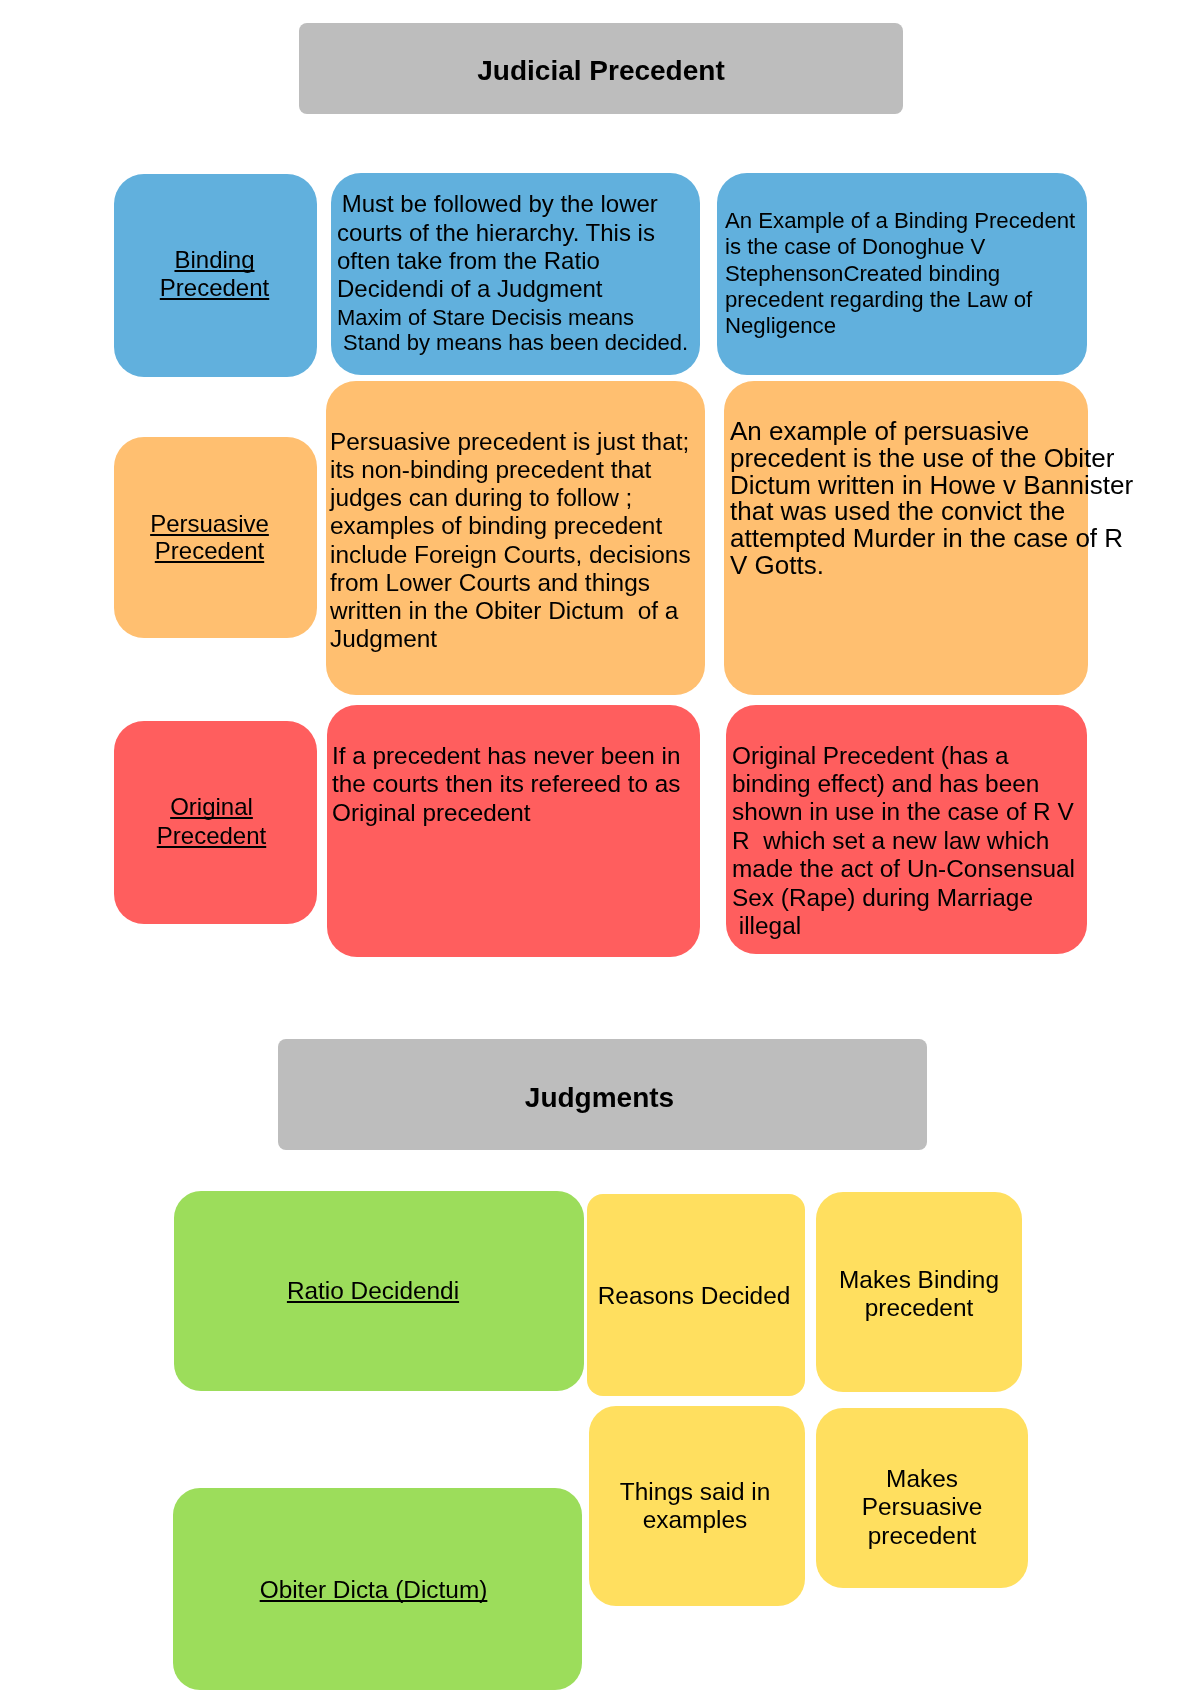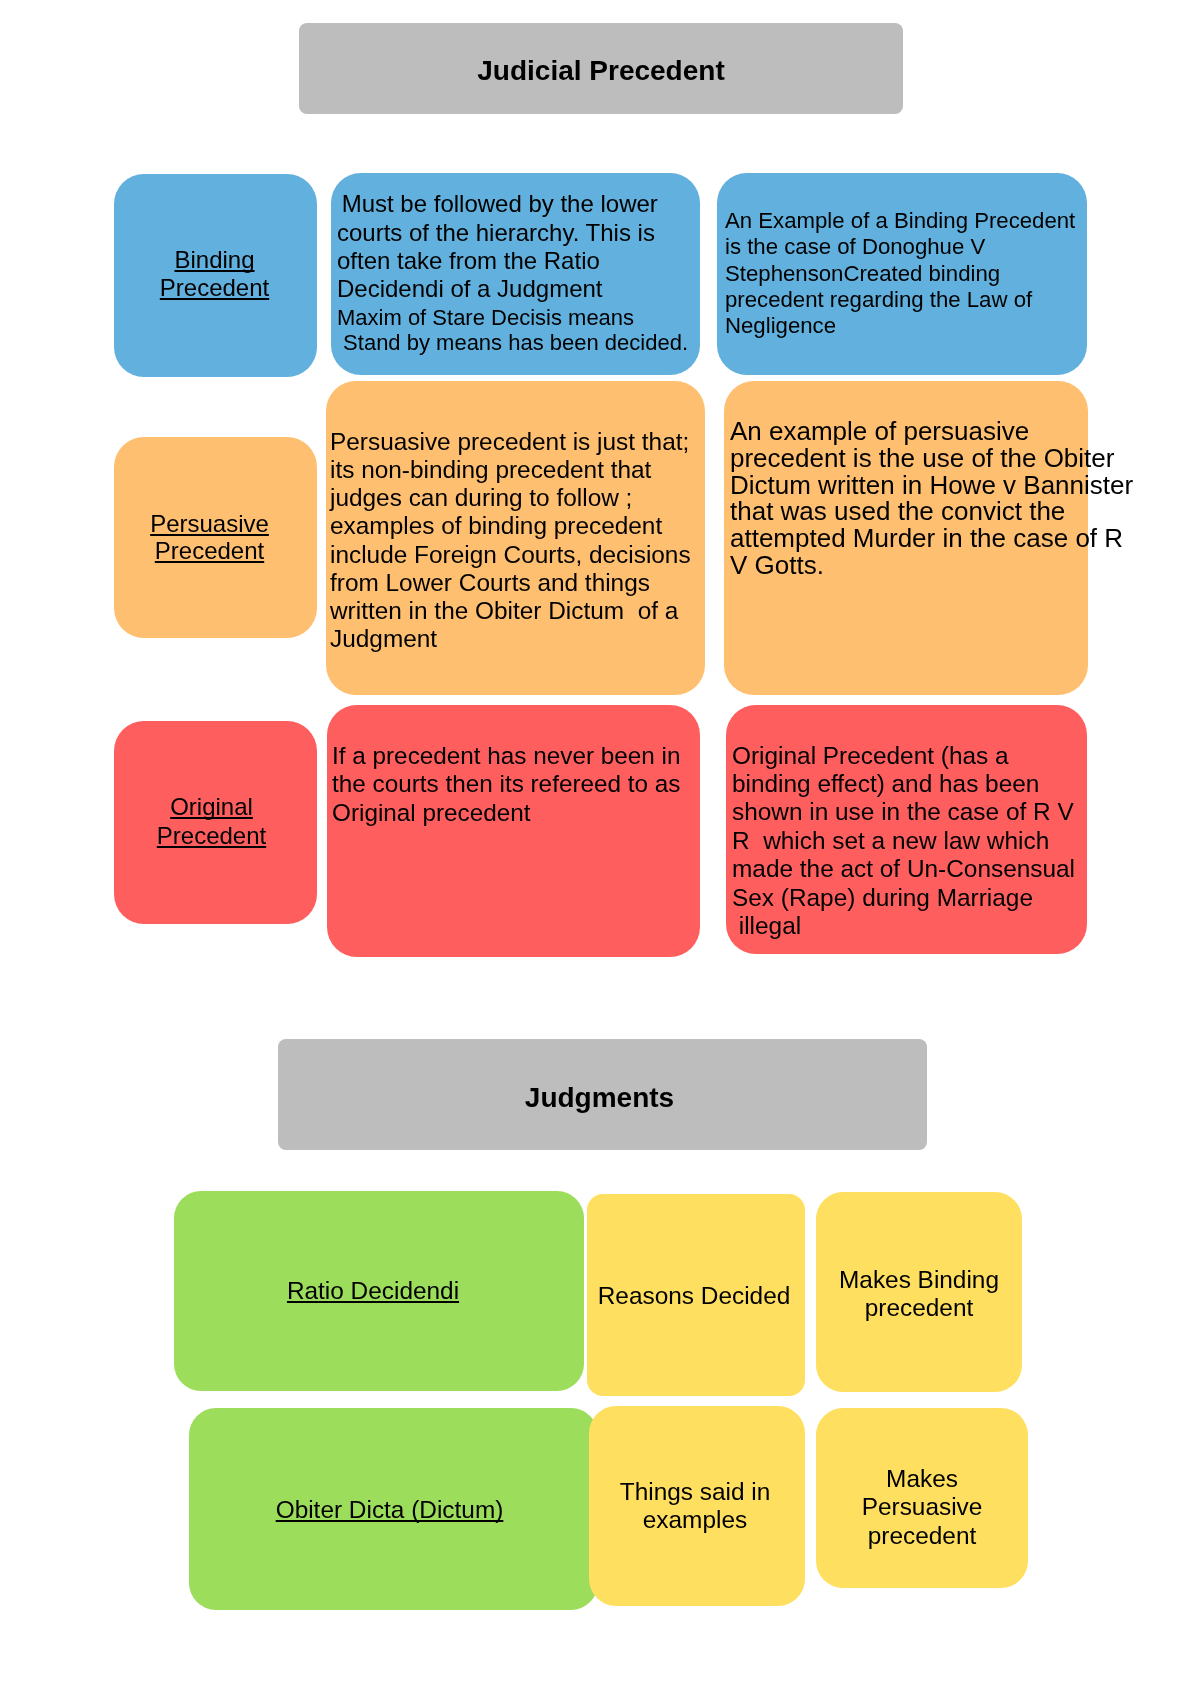--- a/index.html
+++ b/index.html
@@ -157,21 +157,21 @@
   #r3{left:726px;top:705px;width:361px;height:249px;}
 
   
   #hdr2{left:278px;top:1039px;width:649px;height:111px;}
   #hdr2t{top:45px;font-size:28px;margin-left:-3px;}
 
   #g1{left:174px;top:1191px;width:410px;height:200px;}
   #y1a{left:587px;top:1194px;width:218px;height:202px;border-radius:16px;}
   #y1b{left:816px;top:1192px;width:206px;height:200px;}
 
-  #g2{left:173px;top:1408px;width:409px;height:202px;margin-left:16px;}
+  #g2{left:173px;top:1488px;width:409px;height:202px;}
   #y2a{left:589px;top:1406px;width:216px;height:200px;}
   #y2b{left:816px;top:1408px;width:212px;height:180px;}
 
   
   #g1 .jtxt{margin-left:-6px;}
   #y1a .jtxt{margin-left:-2px;}
   #g2 .jtxt{margin-left:-4px;}
   #y2a .jtxt{margin-left:-2px;}
   #y2b .jtxt{margin-left:0px;}
   .lbl .ltxt{margin-left:-1px;}

